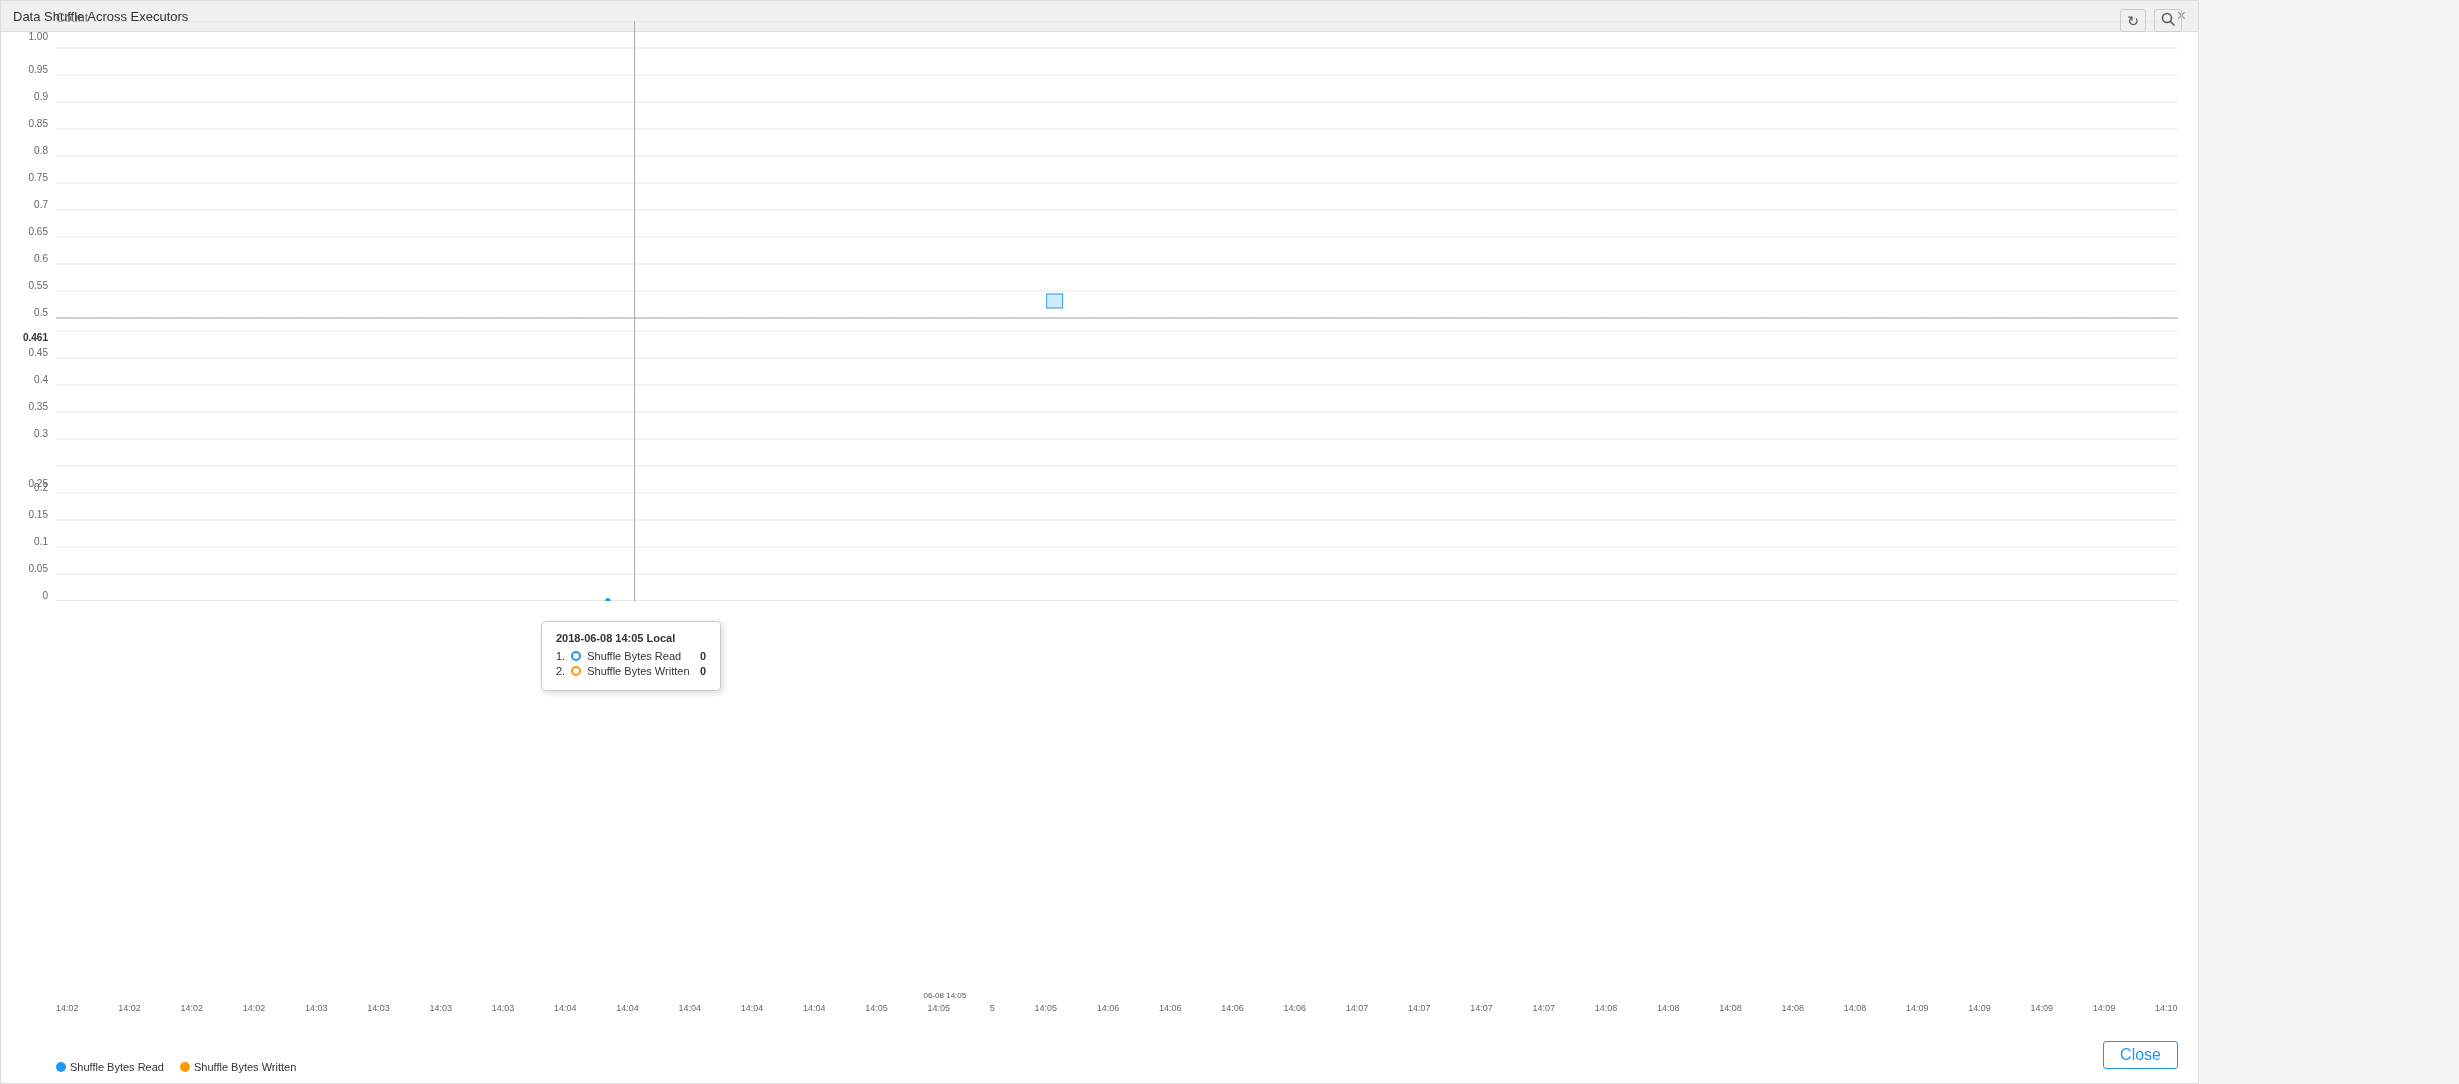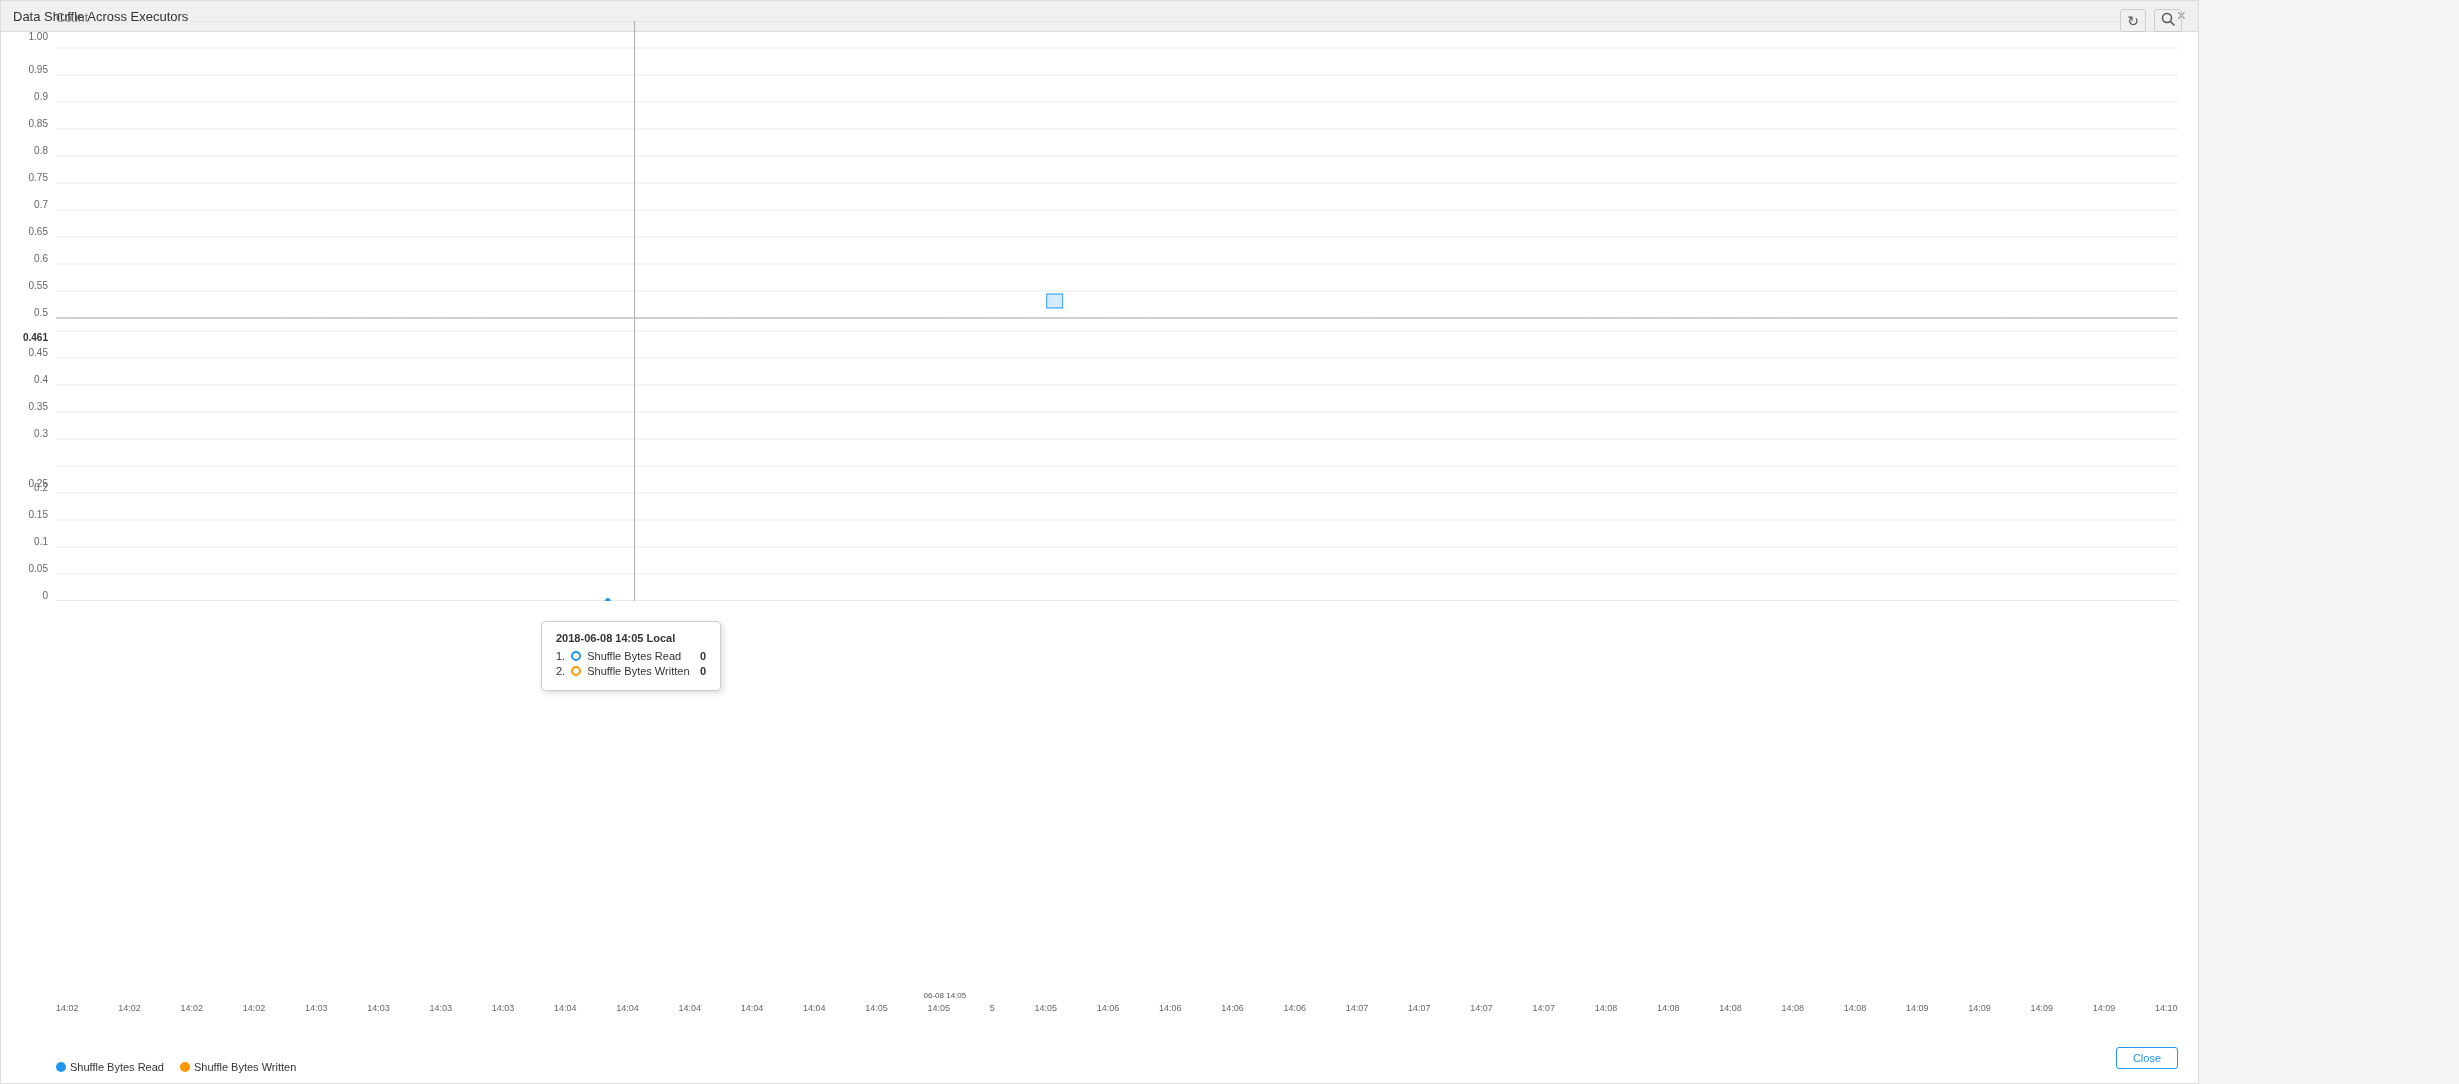--- a/index.html
+++ b/index.html
@@ -131,21 +131,21 @@
     .close-btn {
       position: absolute;
       bottom: 14px;
       right: 20px;
       background: none;
       border: 1px solid #2196F3;
       color: #2196F3;
       padding: 4px 16px;
       border-radius: 3px;
       cursor: pointer;
-      font-size: 11px;
+      font-size: 16px;
     }
   </style>
 </head>
 <body>
 
 <div class="window">
 
   <div class="title-bar">
     <span>Data Shuffle Across Executors</span>
     <span class="title-bar-right" style="cursor:pointer;font-size:16px;">×</span>

